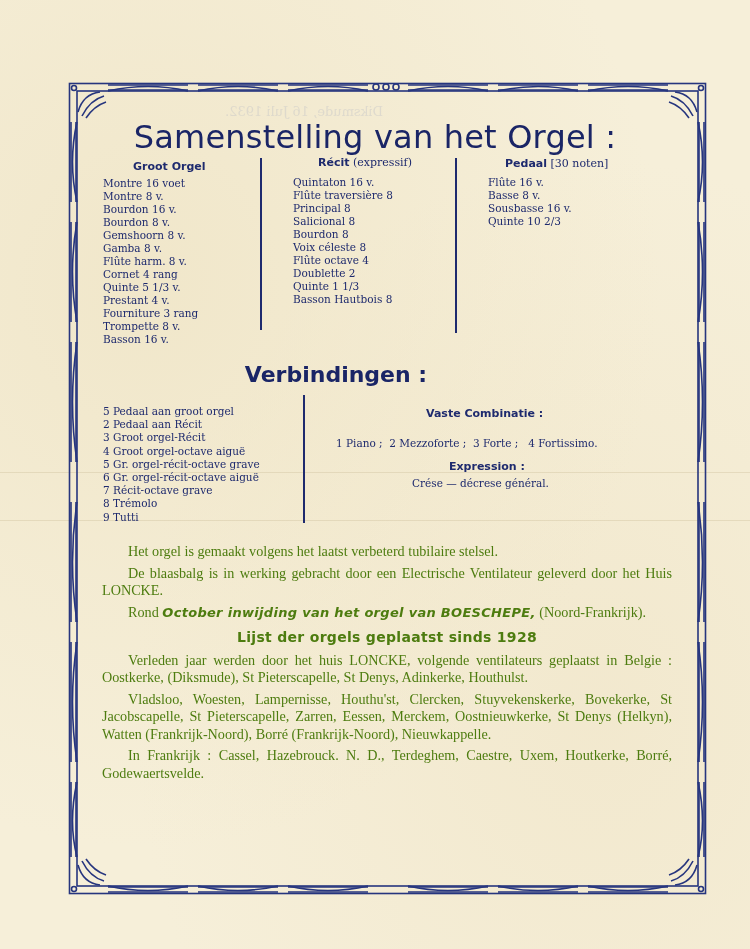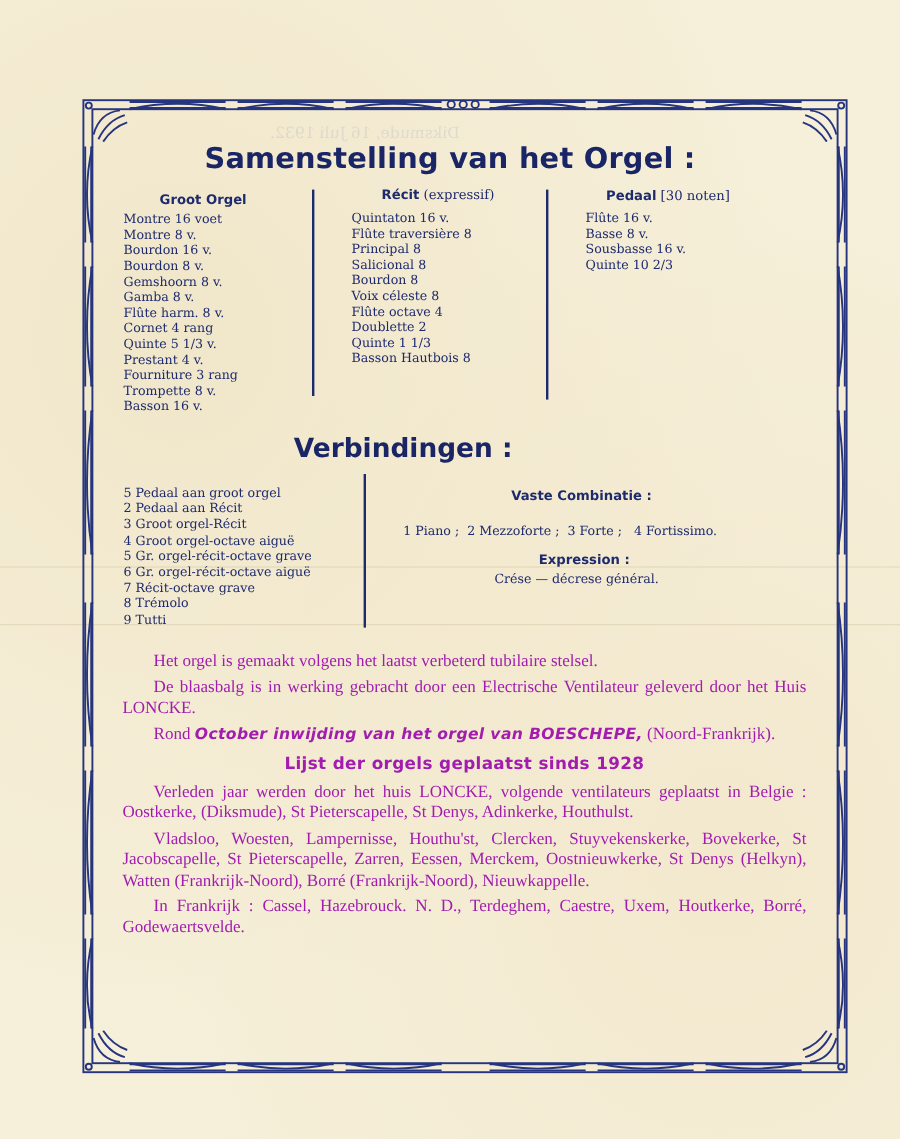--- a/index.html
+++ b/index.html
@@ -15,38 +15,38 @@
   }
   .fold { position: absolute; left: 0; width: 750px; height: 1px; background: rgba(200,185,150,0.35); }
   .border-frame {
     position: absolute; left: 68px; top: 82px; width: 639px; height: 813px;
     box-sizing: border-box;
   }
   .border-frame svg { position: absolute; left: 0; top: 0; }
   .abs { position: absolute; white-space: nowrap; }
   .title {
     left: 0; width: 750px; text-align: center; top: 118px;
-    font-family: "DejaVu Sans", sans-serif; font-weight: bold; font-size: 24px; letter-spacing: 0.2px;
+    font-family: "DejaVu Sans", sans-serif; font-weight: normal; font-size: 32px; letter-spacing: 0.2px;
     color: #1a2566;
   }
   .col-head { font-family: "DejaVu Sans", sans-serif; font-weight: bold; font-size: 11px; }
   .col-head .light { font-family: "DejaVu Serif", serif; font-weight: normal; }
   .stops { font-family: "DejaVu Serif", serif; font-size: 10.5px; line-height: 13px; }
   .stops div { white-space: nowrap; }
   .vline { position: absolute; width: 2px; background: #1e2a6e; }
   .subtitle {
     left: 0; width: 672px; text-align: center; top: 362px;
     font-family: "DejaVu Sans", sans-serif; font-weight: bold; font-size: 22px; color: #1a2566;
   }
   .couplers { font-family: "DejaVu Serif", serif; font-size: 10.5px; line-height: 13.2px; }
   .small-bold { font-family: "DejaVu Sans", sans-serif; font-weight: bold; font-size: 11px; }
   .small { font-family: "DejaVu Serif", serif; font-size: 10.5px; }
   .body-text {
     position: absolute; left: 102px; width: 570px;
-    font-family: "Liberation Serif", serif; font-size: 14.2px; line-height: 17.5px; color: #a21caf;
+    font-family: "Liberation Serif", serif; font-size: 14.2px; line-height: 17.5px; color: #4d7c0f;
     text-align: justify;
   }
   .body-text p { margin: 0 0 4px 0; text-indent: 26px; }
   .caps { font-family: "Liberation Sans", sans-serif; font-size: 14px; letter-spacing: 0.4px; }
   .bold-italic { font-family: "DejaVu Sans", sans-serif; font-weight: bold; font-style: italic; font-size: 13px; letter-spacing: 0.3px; }
   .list-title {
     display: block; text-align: center; text-indent: 0;
     font-family: "DejaVu Sans", sans-serif; font-weight: bold; font-size: 14px; margin: 8px 0 5px 0; letter-spacing: 0.3px;
   }
   .ghost {

